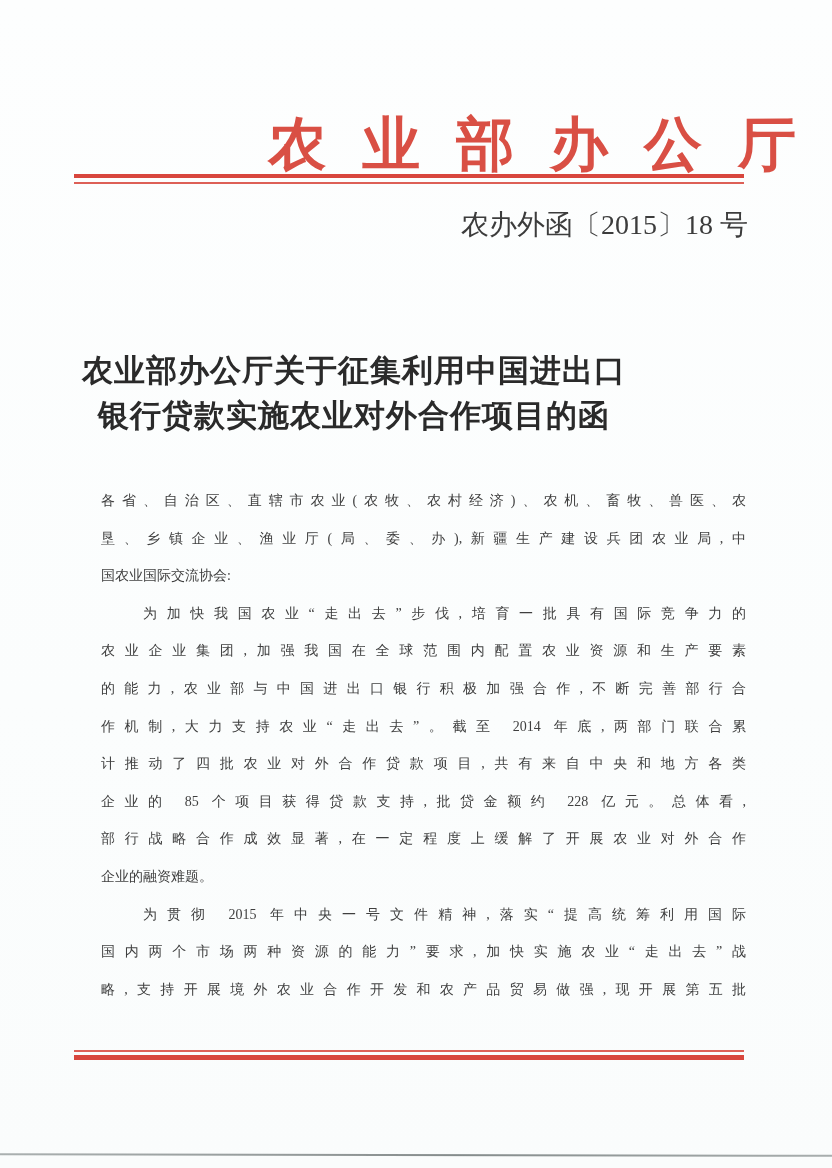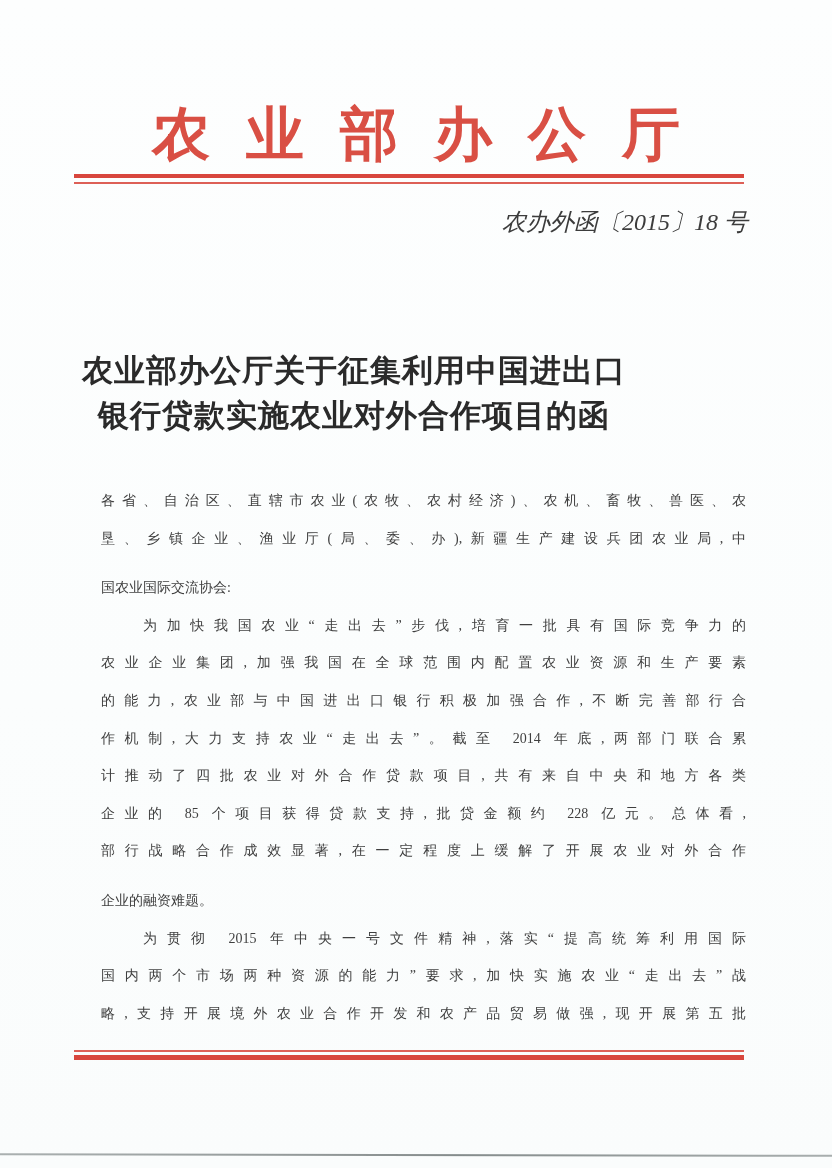--- a/index.html
+++ b/index.html
@@ -10,43 +10,42 @@
     overflow: hidden;
   }
   .page {
     position: relative;
     width: 832px; height: 1168px;
     background: linear-gradient(180deg, #fdfefe 0%, #fbfdfd 60%, #fafcfc 100%);
   }
   
   .org-name {
     position: absolute;
-    top: 96px; left: 0; width: 832px;
-    text-align: center;
+    top: 106px; left: 0; width: 832px;
+    text-align: right;
     font-size: 58px;
     font-weight: bold;
     color: #d94f44;
     letter-spacing: 0.62em;
     padding-left: 0.62em; 
     white-space: nowrap;
   }
   
   .rule-top { position: absolute; left: 74px; top: 174px; width: 670px; }
   .rule-top .thick { height: 4px; background: #d8463d; }
   .rule-top .thin  { height: 1.5px; background: #dd6057; margin-top: 4px; }
   .rule-bottom { position: absolute; left: 74px; top: 1050px; width: 670px; }
   .rule-bottom .thin  { height: 1.5px; background: #dd6057; }
   .rule-bottom .thick { height: 5px; background: #d8463d; margin-top: 3px; }
   
   .doc-number {
     position: absolute;
     top: 206px; right: 84px;
-    font-size: 24px;
+    font-size: 28px;
     color: #3c3c3c;
-    font-style: italic;
     white-space: nowrap;
   }
   
   .doc-title {
     position: absolute;
     top: 348px; left: 0; width: 708px;
     text-align: center;
     font-size: 31px;
     font-weight: bold;
     color: #2a2a2a;
@@ -63,21 +62,21 @@
     line-height: 37.6px;
   }
   .body-line {
     width: 645px;
     text-align: justify;
     text-align-last: justify;
     text-justify: inter-character;
     white-space: nowrap;
     overflow: visible;
   }
-  .body-line.short { text-align-last: left; margin-top: 12px; }
+  .body-line.short { text-align-last: left; }
   .body-line.indent { text-indent: 42px; }
   
   .page-edge-shadow {
     position: absolute;
     top: 1154px; left: 0; width: 832px; height: 2px;
     background: linear-gradient(90deg, #aab0b0 0%, #8e9494 45%, #858c8c 55%, #a8aeae 100%);
     transform: rotate(0.12deg);
   }
 </style>
 </head>

